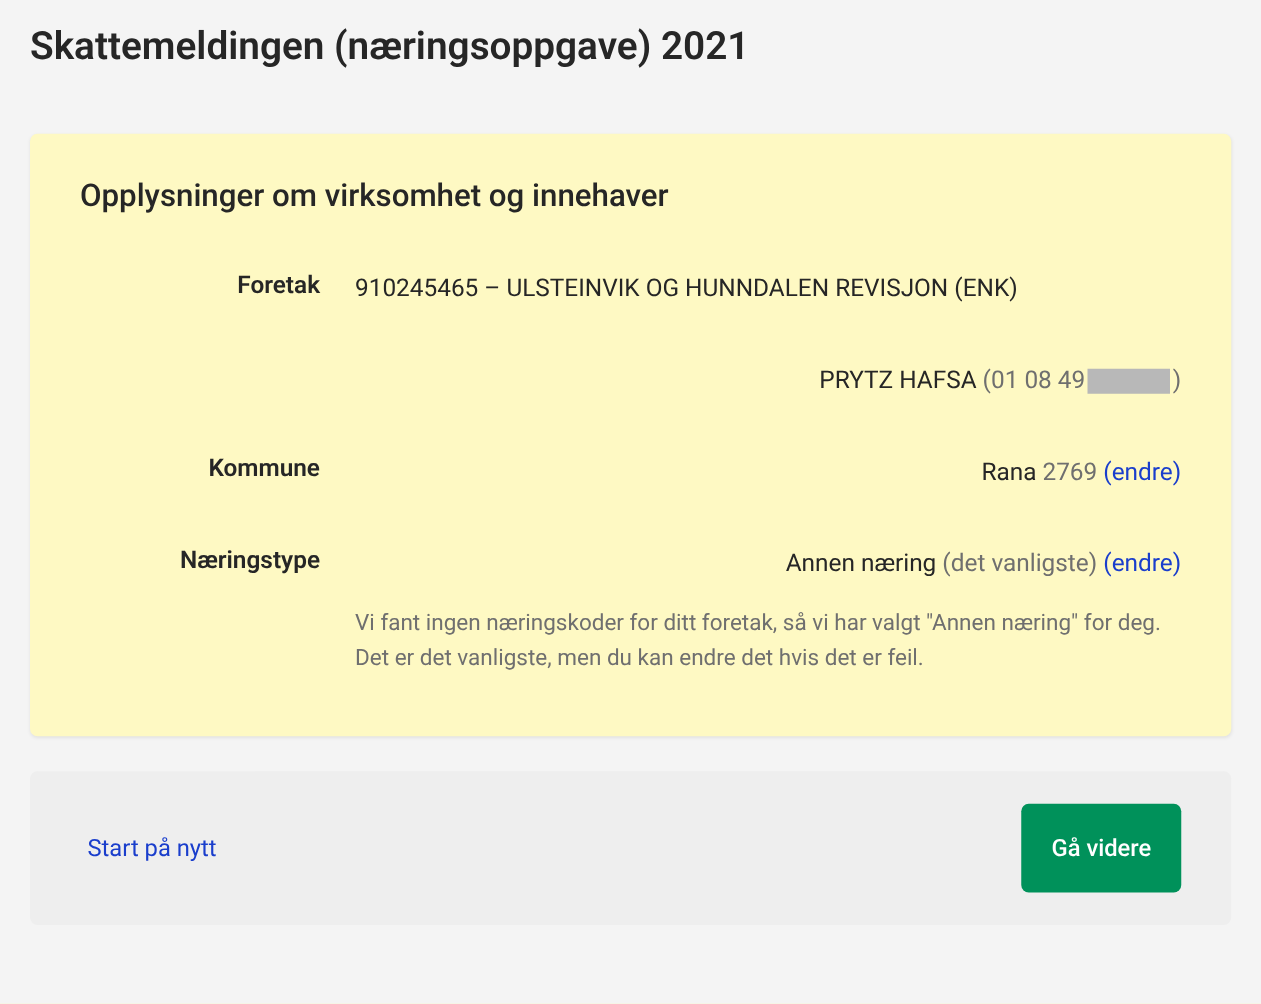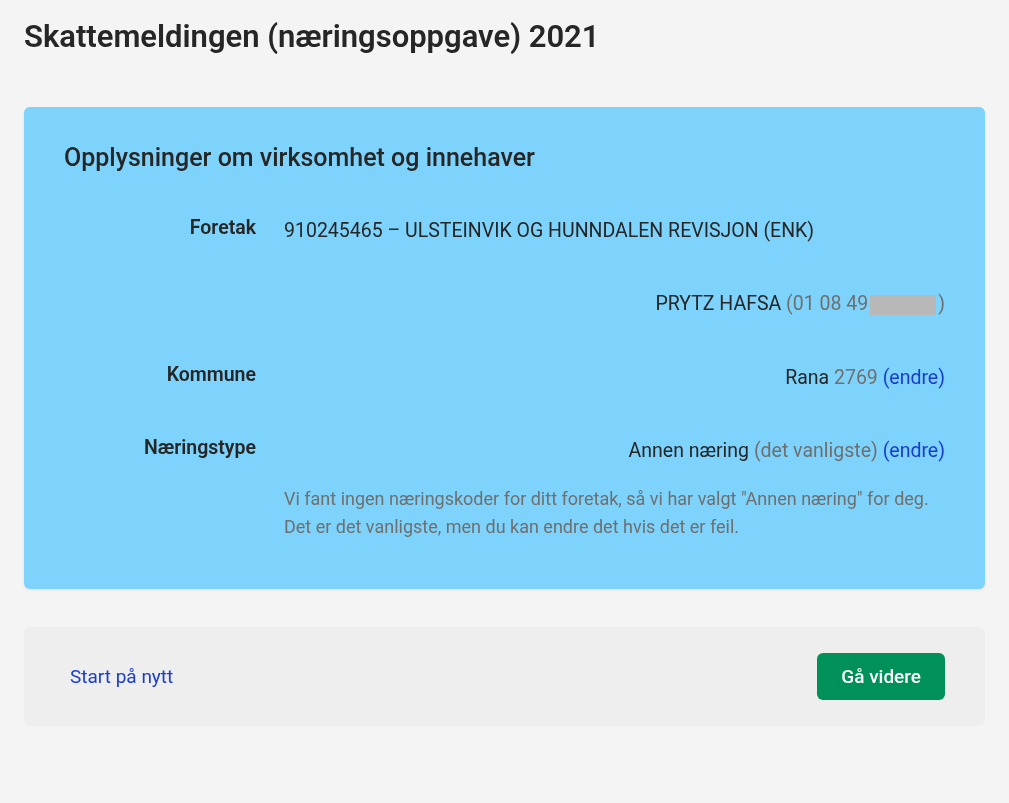--- a/index.html
+++ b/index.html
@@ -18,25 +18,25 @@
       margin: 0 auto;
       padding: 18px 24px 0 24px;
     }
     .page-title {
       font-size: 31px;
       font-weight: 600;
       color: #262626;
       margin-bottom: 52px;
     }
     .card {
-      background-color: #7dd3fc;
+      background-color: #fef9c3;
       border-radius: 6px;
       box-shadow: 0 1px 3px rgba(0,0,0,0.08);
       padding: 36px 40px 48px 40px;
-      margin-bottom: 38px;
+      margin-bottom: 28px;
     }
     .card-title {
       font-size: 25px;
       font-weight: 500;
       color: #262626;
       margin-bottom: 44px;
     }
     .info-row {
       display: flex;
       align-items: flex-start;
@@ -96,21 +96,21 @@
       cursor: pointer;
       background: none;
       border: none;
       font-family: inherit;
     }
     .btn-primary {
       background-color: #00915a;
       color: #ffffff;
       font-size: 19px;
       font-weight: 500;
-      padding: 12px 24px;
+      padding: 24px 24px;
       border: none;
       border-radius: 6px;
       cursor: pointer;
       font-family: inherit;
     }
     .inline-row {
       white-space: normal;
       text-align: right;
     }
   </style>

